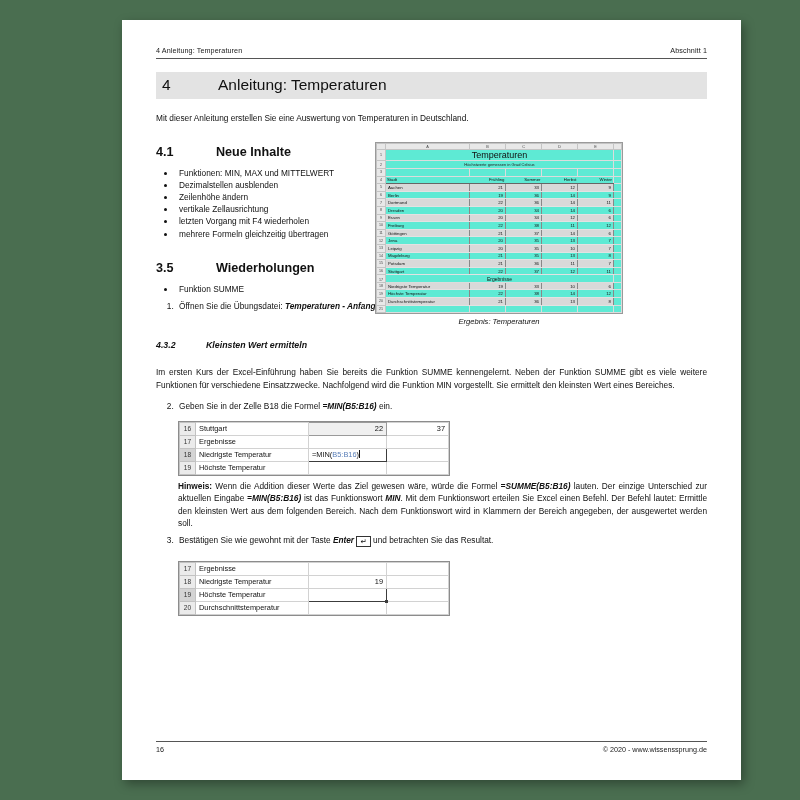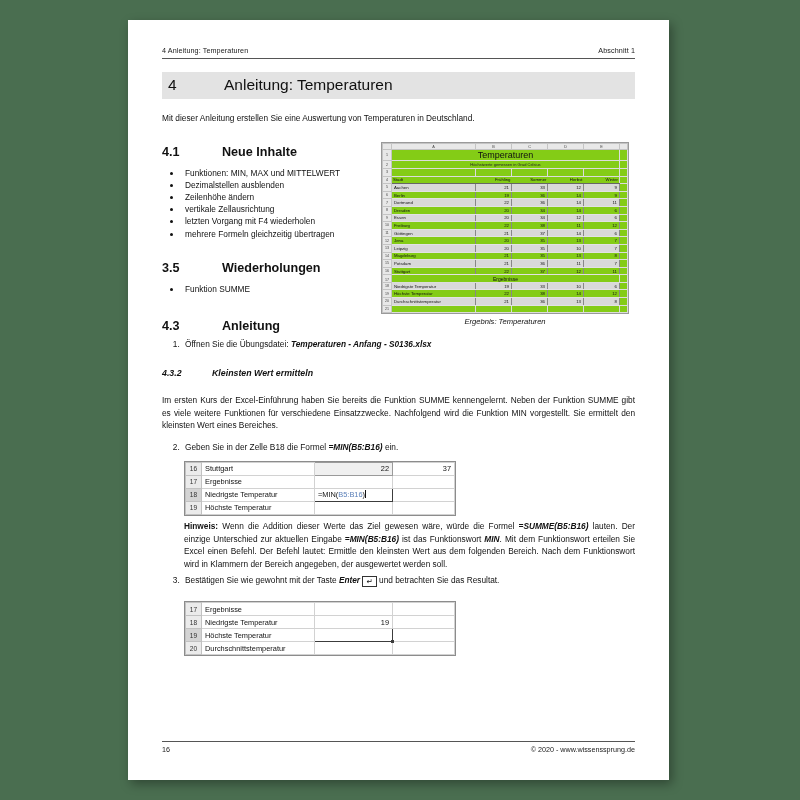--- a/index.html
+++ b/index.html
@@ -5,22 +5,22 @@
   * { box-sizing: border-box; }
   html, body {
     margin: 0; padding: 0;
     width: 800px; height: 800px;
     overflow: hidden;
     background: #4a6e50;
     font-family: "Liberation Sans", sans-serif;
   }
   #page-shadow-wrap {
     position: absolute;
-    left: 128px; top: 20px;
-    width: 541px; height: 760px;
+    left: 122px; top: 20px;
+    width: 619px; height: 760px;
   }
   #page {
     position: absolute;
     inset: 0;
     background: #ffffff;
     box-shadow: 3px 4px 10px rgba(0,0,0,0.35);
     padding: 26px 34px 0 34px;
   }
 
   
@@ -107,21 +107,21 @@
   }
 
   
   #fig-main {
     position: absolute;
     left: 253px; top: 122px;
     width: 248px;
   }
   .xl-shot {
     border: 1px solid #9a9a9a;
-    background: #84cc16;
+    background: #5eead4;
     font-size: 4.3px;
     color: #111;
   }
   .xl-shot table { border-collapse: collapse; width: 100%; table-layout: fixed; }
   .xl-shot td, .xl-shot th { padding: 0 1px; height: 7.6px; font-weight: normal; }
   .colhead td {
     background: #e8e8e8;
     border: 1px solid #c4c4c4;
     text-align: center;
     color: #444;
@@ -243,30 +243,26 @@
   </ul>
 
   <div class="h2">
     <span class="num">3.5</span>
     <span>Wiederholungen</span>
   </div>
   <ul class="bullets">
     <li>Funktion SUMME</li>
   </ul>
 
-  <div class="h2" style="margin-top:24px">
-    <span class="num">4.3</span>
-    <span>Anleitung</span>
-  </div>
 
   <ol class="steps">
     <li><span>Öffnen Sie die Übungsdatei: </span><b class="bi">Temperaturen - Anfang - S0136.xlsx</b></li>
   </ol>
 
-  <div class="h3" style="margin-top:18px">
+  <div class="h3" style="margin-top:28px">
     <span class="num">4.3.2</span>
     <span>Kleinsten Wert ermitteln</span>
   </div>
   <div class="body-p">Im ersten Kurs der Excel-Einführung haben Sie bereits die Funktion SUMME kennengelernt. Neben der Funktion SUMME gibt es viele weitere Funktionen für verschiedene Einsatzzwecke. Nachfolgend wird die Funktion MIN vorgestellt. Sie ermittelt den kleinsten Wert eines Bereiches.</div>
 
   <ol class="steps" start="2" style="margin-top:9px">
     <li><span>Geben Sie in der Zelle B18 die Formel </span><b class="bi">=MIN(B5:B16)</b><span> ein.</span></li>
   </ol>
 
   <div class="xl-snip">

